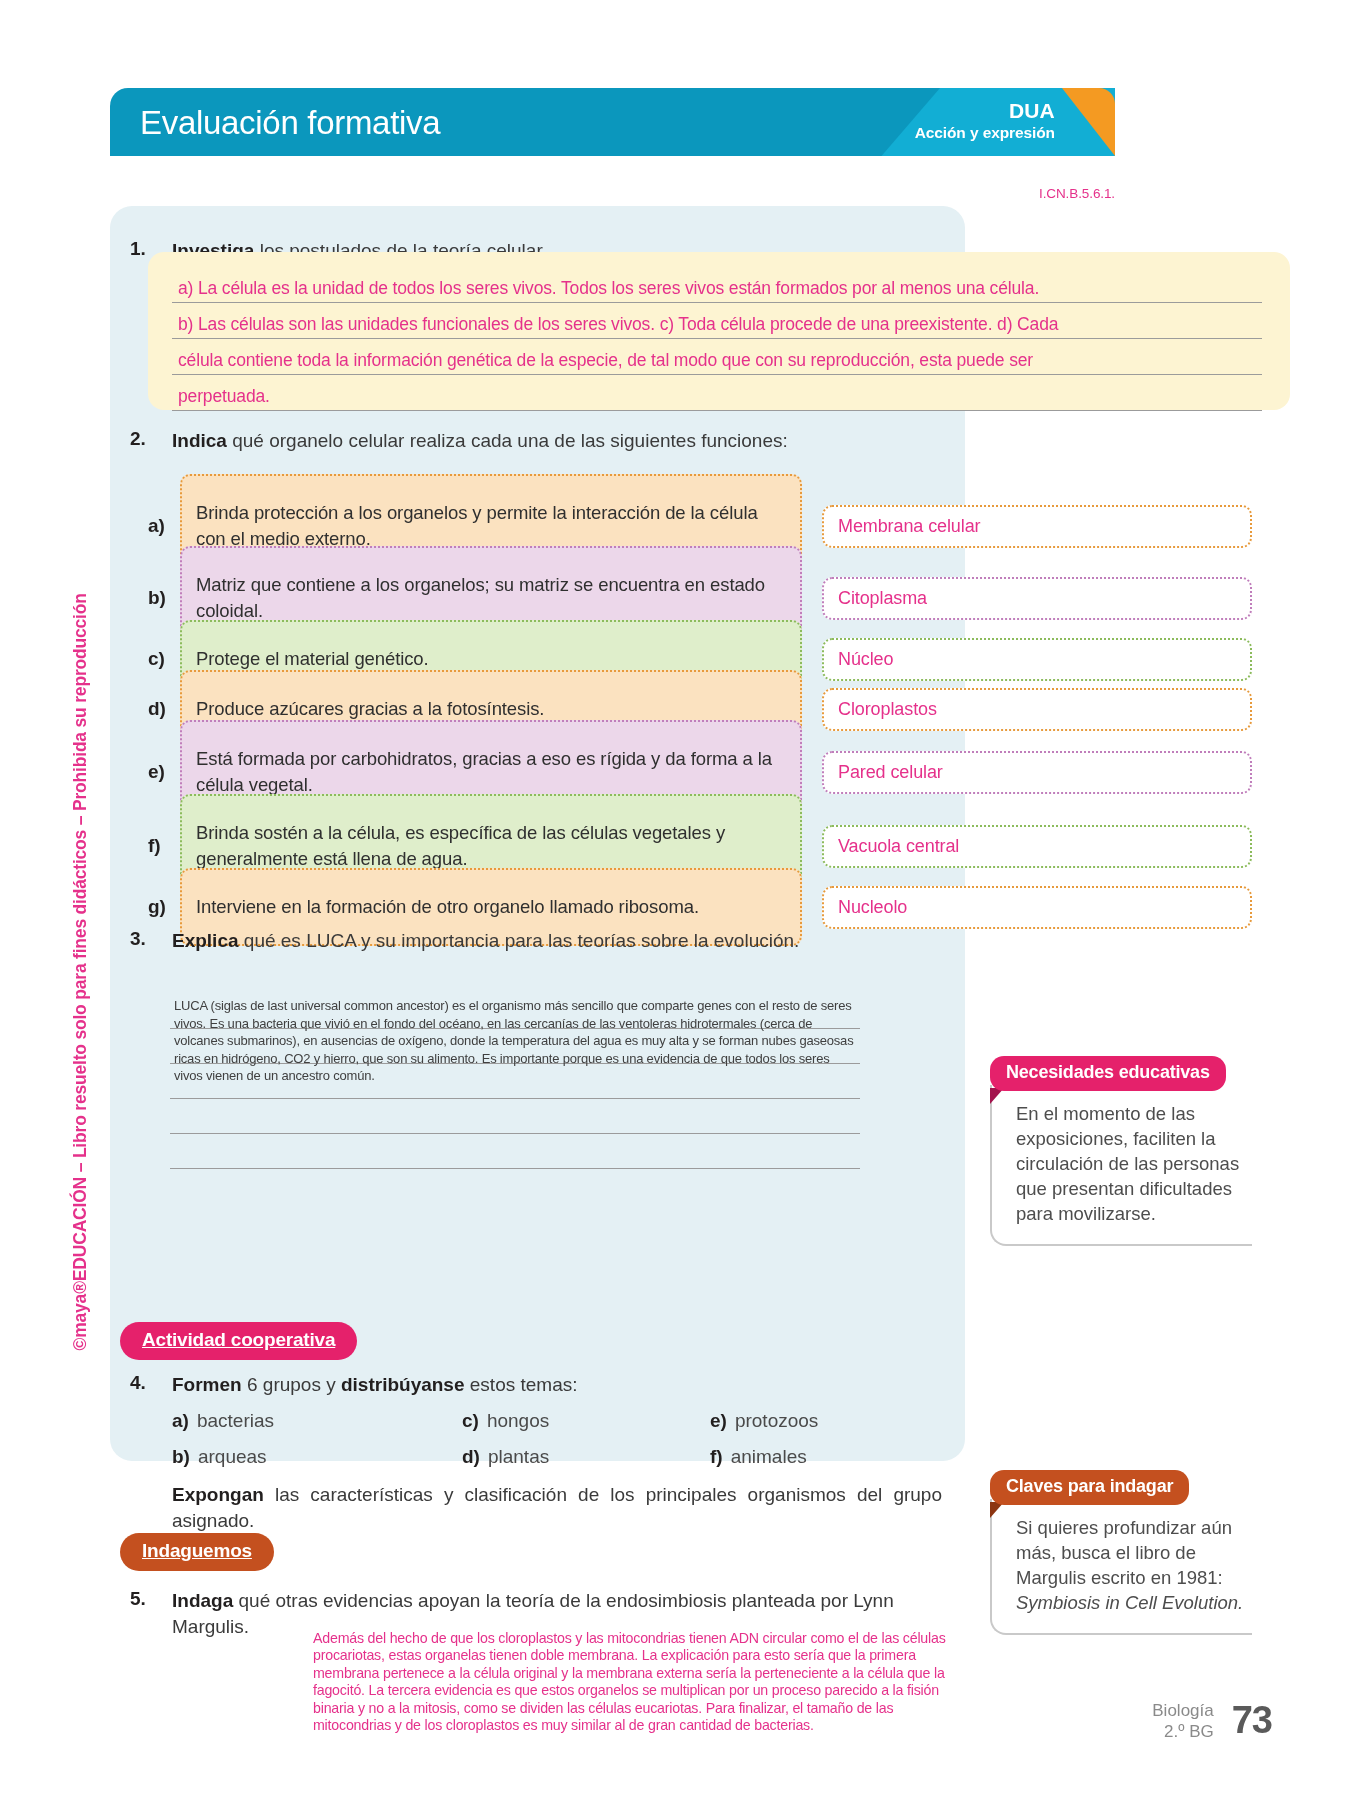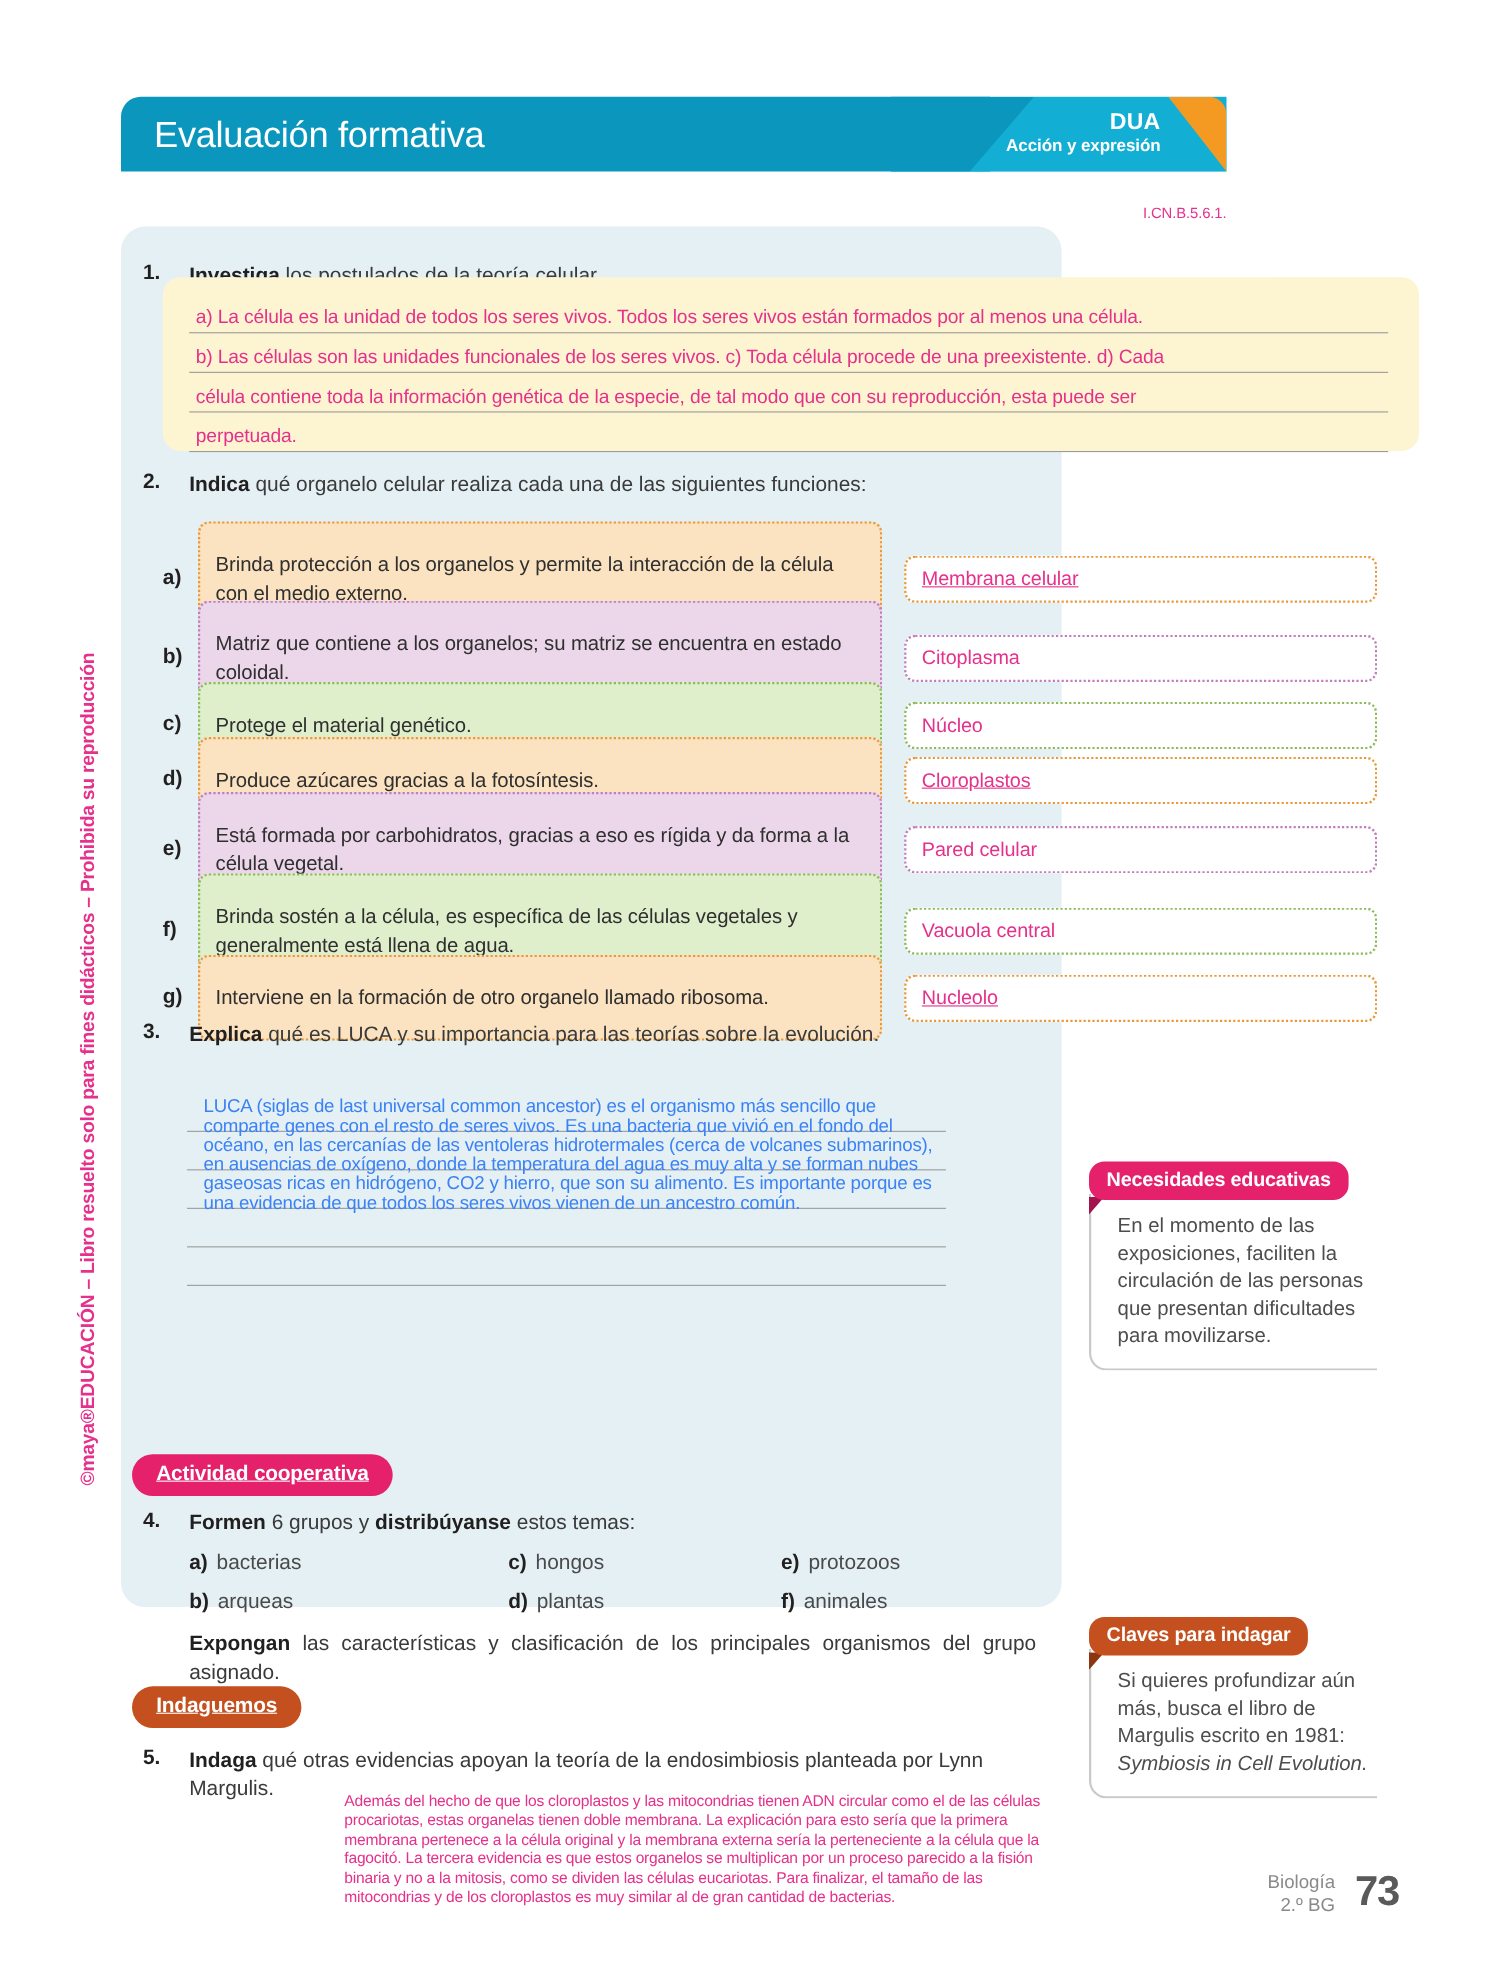--- a/index.html
+++ b/index.html
@@ -203,47 +203,47 @@
     flex: none;
     border-radius: 10px;
     padding: 9px 14px;
     font-size: 18px;
     color: #e5318b;
     background: #ffffff;
     box-sizing: border-box;
     letter-spacing: -0.1px;
   }
   .c-orange .match-def { background: #fbe2c0; border: 2.2px dotted #e79a3c; }
-  .c-orange .match-ans { border: 2.2px dotted #e79a3c; text-decoration: underline; }
+  .c-orange .match-ans { border: 2.2px dotted #e79a3c; }
   .c-purple .match-def { background: #ecd7ea; border: 2.2px dotted #c07ebb; }
   .c-purple .match-ans { border: 2.2px dotted #c07ebb; }
   .c-green  .match-def { background: #dfeecb; border: 2.2px dotted #8cbb5c; }
   .c-green  .match-ans { border: 2.2px dotted #8cbb5c; }
 
   
   #q3-lines {
     position: absolute;
     left: 170px;
     top: 1000px;
     width: 690px;
   }
   .q3-rule {
     position: absolute;
     left: 0;
     width: 690px;
     border-bottom: 1.2px solid #9b9b9b;
   }
   #q3-hand {
     position: absolute;
-    left: 15px;
+    left: 4px;
     top: -3px;
     width: 680px;
-    font-size: 17px;
+    font-size: 13px;
     line-height: 17.5px;
-    color: #3b82f6;
+    color: #404040;
     letter-spacing: -0.2px;
   }
 
   
   .pill {
     position: absolute;
     color: #ffffff;
     font-size: 19px;
     font-weight: bold;
     padding: 7px 22px 9px 22px;

